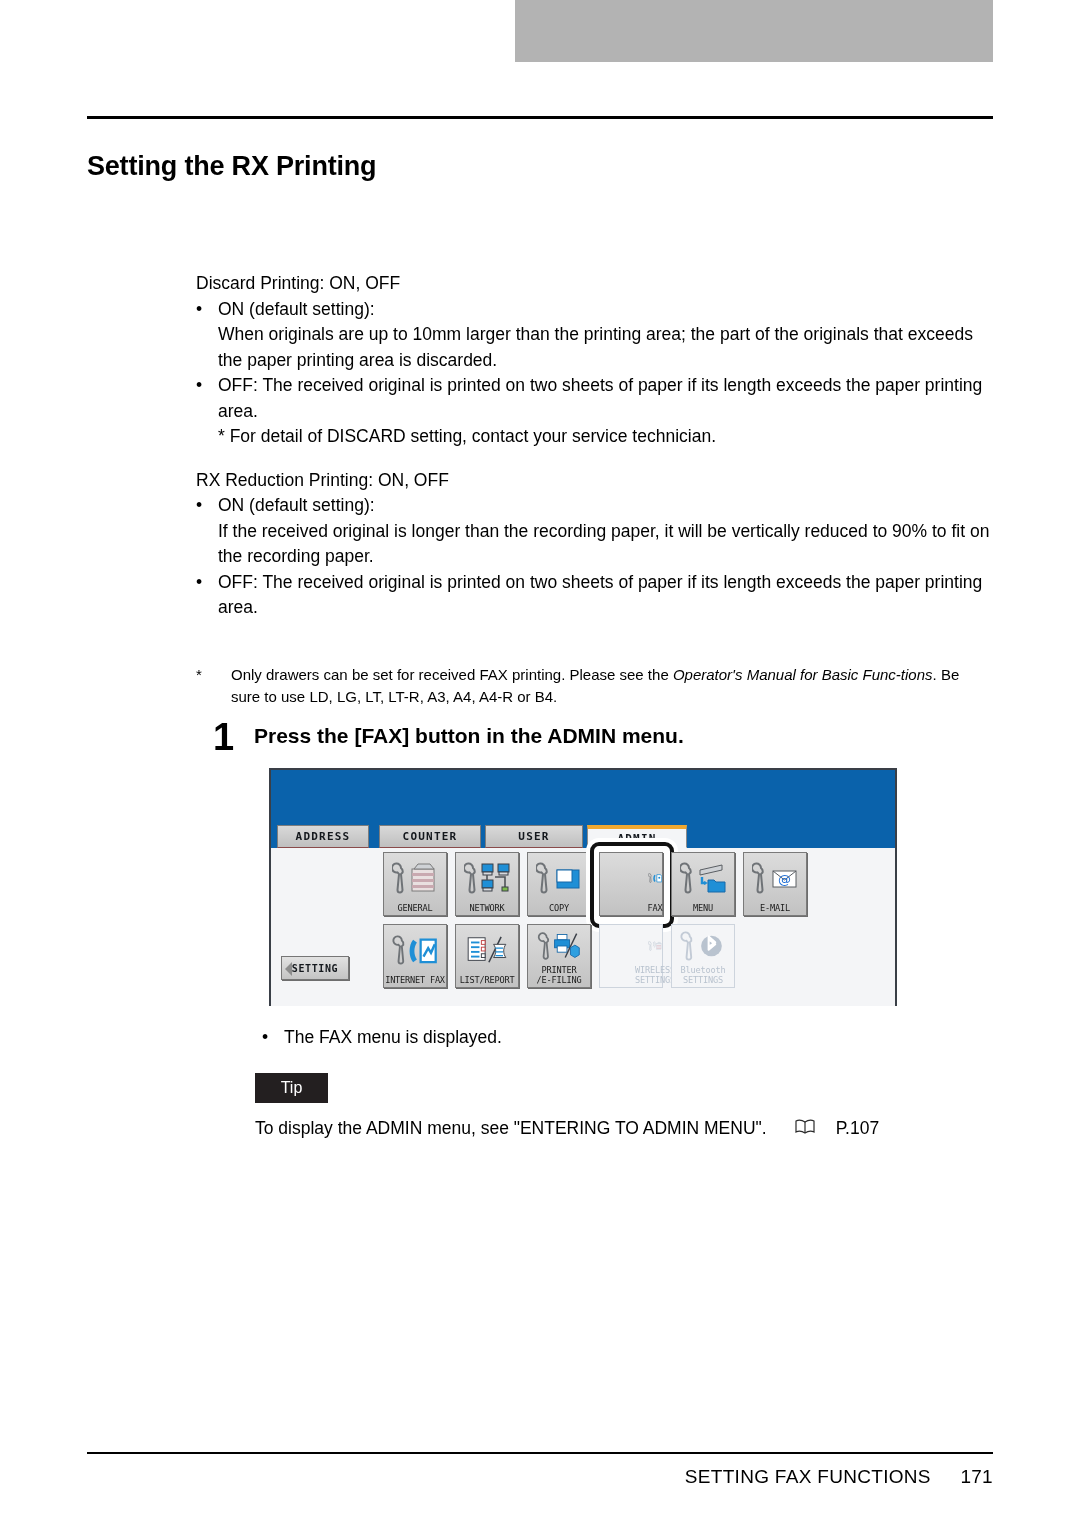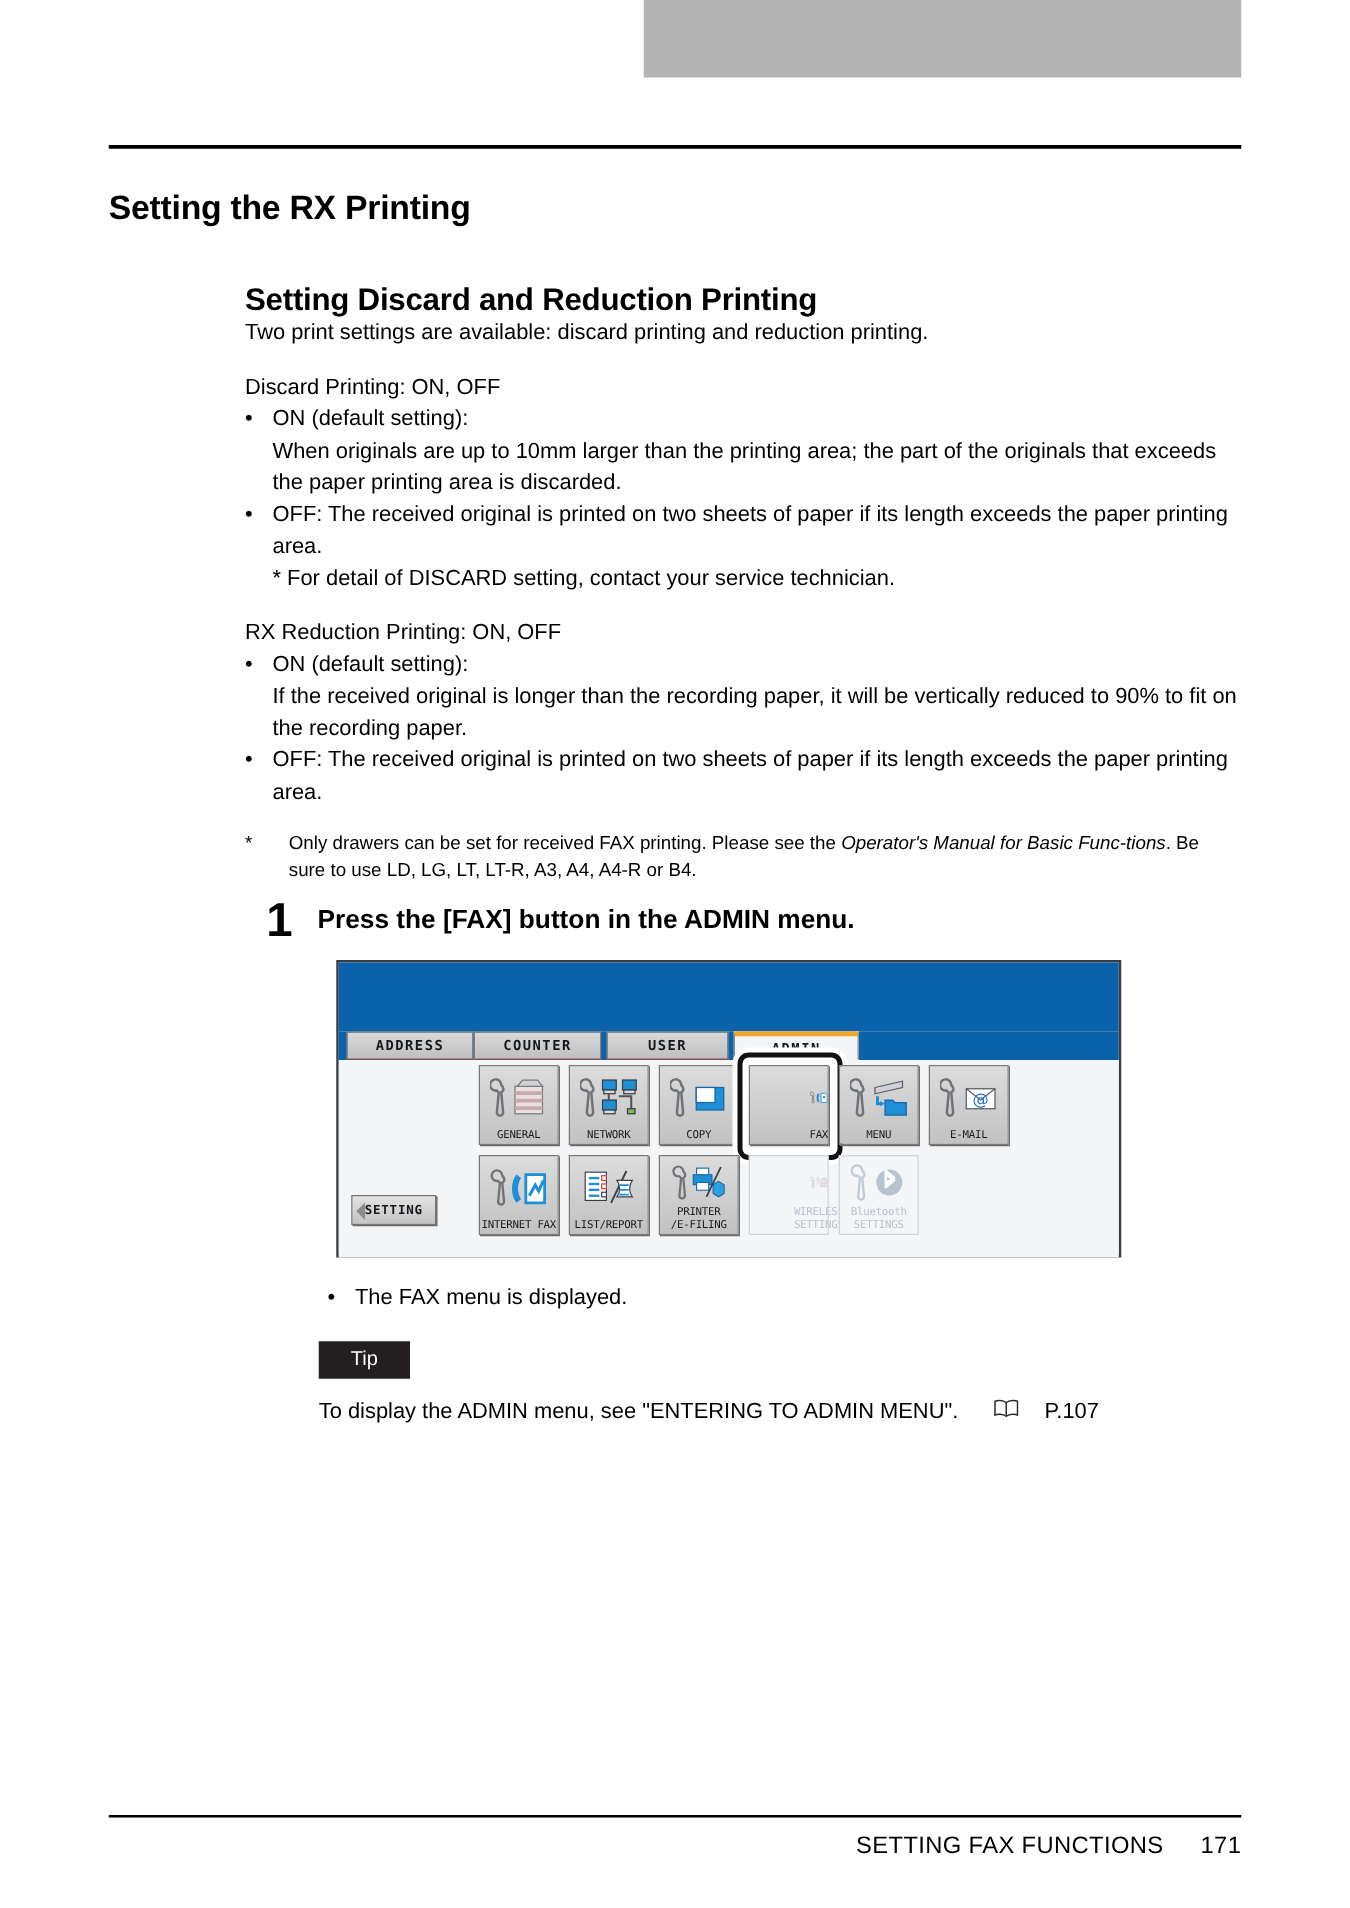--- a/index.html
+++ b/index.html
@@ -96,21 +96,21 @@
     position:absolute;top:0;height:23px;
     background:linear-gradient(#d9d9d9,#bfbfbf);
     border:1px solid #7d7d7d;
     border-bottom:1px solid #8a4b4b;
     box-sizing:border-box;
     display:flex;align-items:center;justify-content:center;
     font-size:11px;font-weight:bold;letter-spacing:1.2px;
     font-family:"DejaVu Sans Mono", monospace;
     color:#14181d;
   }
-  .tab.t0{left:6px;width:102px;}
+  .tab.t0{left:6px;width:92px;}
   .tab.t1{left:108px;width:102px;}
   .tab.t2{left:214px;width:98px;}
   .tab.active{
     left:316px;width:100px;
     background:#f4f5f7;
     border:1px solid #8a8a8a;
     border-top:4px solid #f0a830;
     border-bottom:1px solid #f4f5f7;
     color:#14181d;
   }
@@ -221,25 +221,23 @@
 <body>
 
 <div class="page">
 
   <div class="top-bar"></div>
 
   <div class="header-rule"></div>
 
   <h1 class="chapter-title">Setting the RX Printing</h1>
 
-  <h2 class="section-title">Setting Discard and Reduction Printing</h2>
 
   <div class="body-block">
 
-    <p>Two print settings are available: discard printing and reduction printing.</p>
 
     <div class="gap"></div>
 
     <p>Discard Printing: ON, OFF</p>
 
     <div class="bullet-row">
       <span class="bullet-dot">•</span>
       <span class="bullet-text">ON (default setting):</span>
     </div>
     <p class="indent">When originals are up to 10mm larger than the printing area; the part of the originals that exceeds the paper printing area is discarded.</p>

